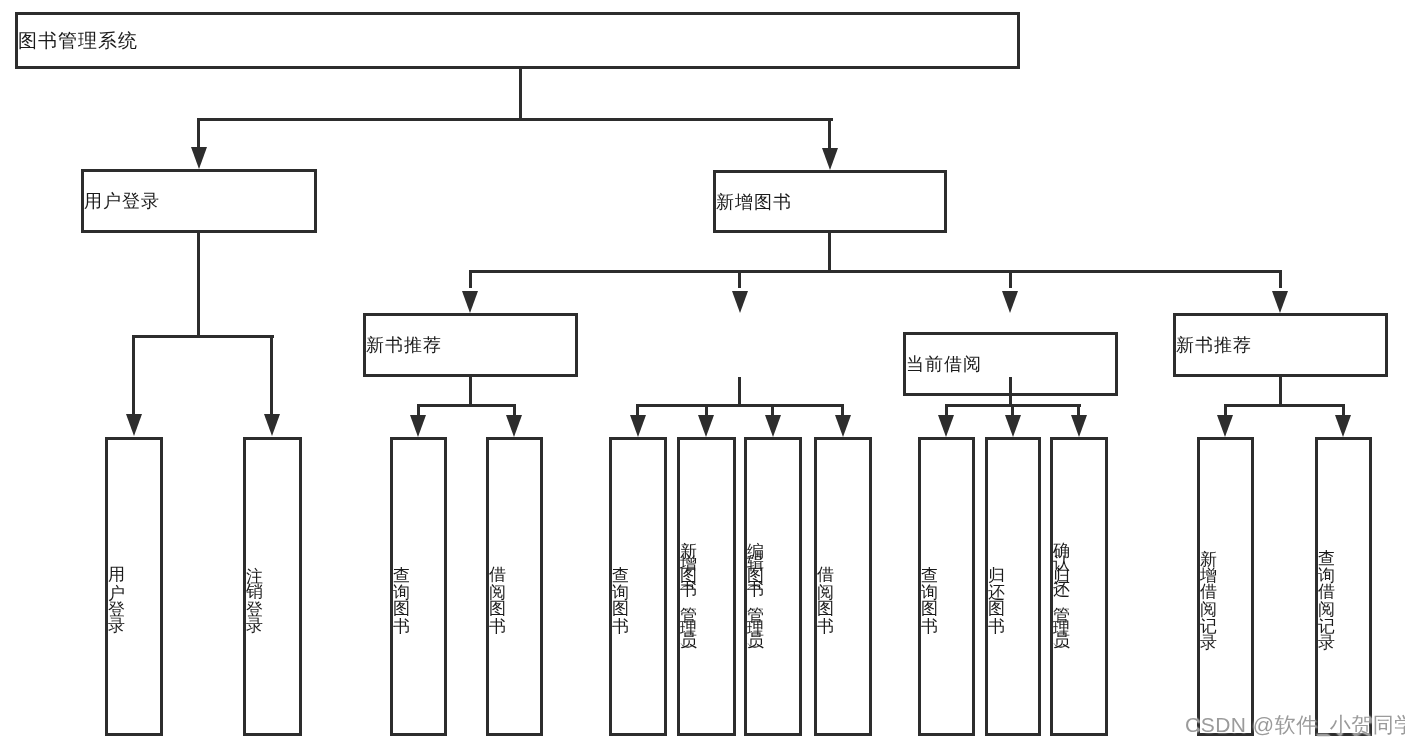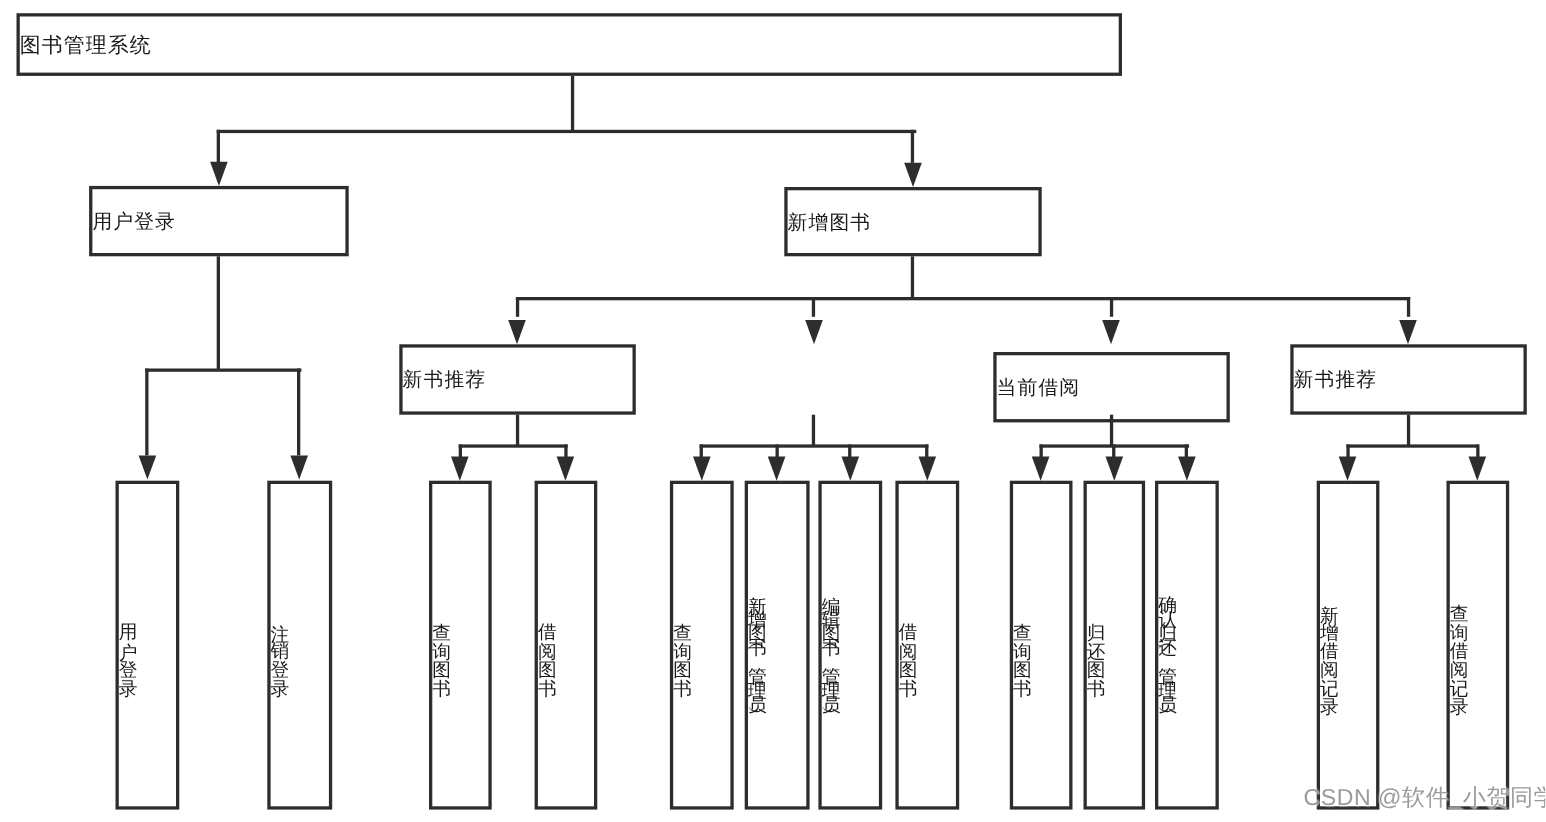--- a/index.html
+++ b/index.html
@@ -46,21 +46,21 @@
 
   <div class="box hbox" style="left:713px;top:170px;width:234px;height:63px">
     <span>新增图书</span>
   </div>
 
   <div class="box hbox" style="left:363px;top:313px;width:215px;height:64px">
     <span>新书推荐</span>
   </div>
 
 
-  <div class="box hbox" style="left:903px;top:320px;width:215px;height:64px">
+  <div class="box hbox" style="left:903px;top:332px;width:215px;height:64px">
     <span>当前借阅</span>
   </div>
 
   <div class="box hbox" style="left:1173px;top:313px;width:215px;height:64px">
     <span>新书推荐</span>
   </div>
 
   <div class="box vbox" style="left:105px;top:437px;width:58px;height:299px">
     <span class="vtext">用户登录</span>
   </div>

